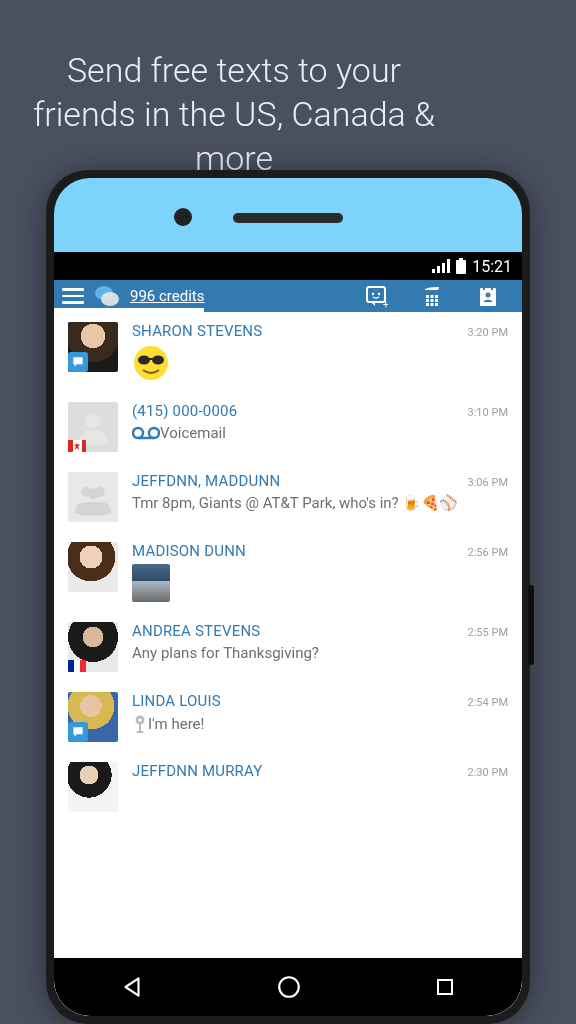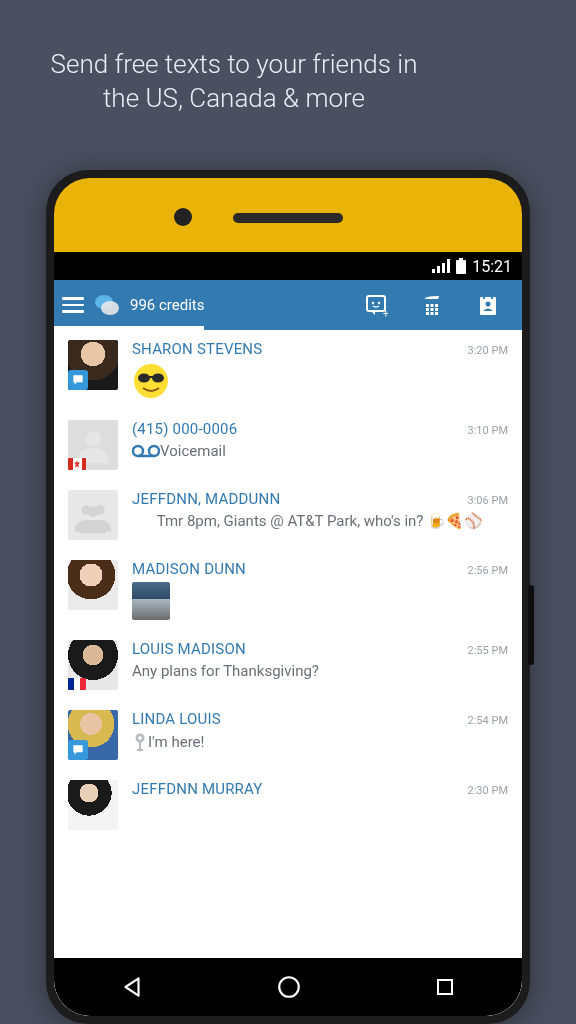--- a/index.html
+++ b/index.html
@@ -1,25 +1,25 @@
 <!DOCTYPE html>
 <html><head>
 <meta charset="utf-8">
 <style>
   *{box-sizing:border-box;margin:0;padding:0;font-family:Roboto,Helvetica,Arial,sans-serif;}
   html,body{width:576px;height:1024px;background:#4a5060;}
-  .promo{width:468px;padding:48px 30px 28px;text-align:center;color:#e8eef5;font-size:26px;font-weight:300;line-height:1.3;}
+  .promo{width:468px;padding:48px 30px 28px;text-align:center;color:#e8eef5;font-size:34px;font-weight:300;line-height:1.3;}
   .phone{position:absolute;left:46px;top:170px;width:484px;height:854px;background:#1c1c1c;border-radius:42px;padding:8px;box-shadow:0 4px 30px rgba(0,0,0,0.4);}
-  .phone-inner{width:100%;height:100%;background:#eab308;border-radius:36px;padding-top:74px;position:relative;overflow:hidden;text-align:center;}
+  .phone-inner{width:100%;height:100%;background:#7dd3fc;border-radius:36px;padding-top:74px;position:relative;overflow:hidden;}
   .speaker{position:absolute;top:35px;left:50%;transform:translateX(-50%);width:110px;height:10px;background:#2a2a2a;border-radius:6px;}
   .camera{position:absolute;top:30px;left:120px;width:18px;height:18px;border-radius:50%;background:#222;}
   .screen{width:100%;height:782px;background:#fff;display:flex;flex-direction:column;overflow:hidden;}
   .status-bar{height:28px;background:#000;color:#fff;display:flex;align-items:center;justify-content:flex-end;padding:0 10px;font-size:16px;gap:6px;}
   .sig-icon svg,.wifi-icon svg,.batt-icon svg{display:block;}
-  .app-header{height:50px;background:#337ab1;color:#fff;display:flex;align-items:center;padding:0 10px 0 6px;gap:8px;position:relative;}
+  .app-header{height:32px;background:#337ab1;color:#fff;display:flex;align-items:center;padding:0 10px 0 6px;gap:8px;position:relative;text-decoration:underline;}
   .menu-btn{width:26px;display:flex;flex-direction:column;gap:4px;align-items:center;justify-content:center;}
   .menu-btn span{display:block;height:2.5px;width:22px;background:#fff;border-radius:1px;}
   .app-logo{width:26px;height:26px;position:relative;}
   .credits{font-size:15px;margin-left:2px;}
   .spacer{flex:1;}
   .hicon{width:48px;display:flex;align-items:center;justify-content:center;}
   .hicon svg{display:block;}
   .tab-indicator{position:absolute;bottom:0;left:0;width:150px;height:4px;background:#fff;}
   .list{flex:1;overflow:hidden;background:#fff;}
   .row{display:flex;padding:10px 14px 10px 14px;gap:14px;}
@@ -211,21 +211,21 @@
                 <div class="thumb"></div>
               </div>
     </div>
           </div>
           <div class="row">
     <div class="avatar av5">
               <div class="flag fr"></div>
             </div>
     <div class="content">
       <div class="name-row">
-        <span class="name">LOUIS MADISON</span>
+        <span class="name">ANDREA STEVENS</span>
         <span class="time">2:55 PM</span>
       </div>
       <div class="preview">
                 <span>Any plans for Thanksgiving?</span>
               </div>
     </div>
           </div>
           <div class="row">
     <div class="avatar av6">
               <div class="chat-badge">

